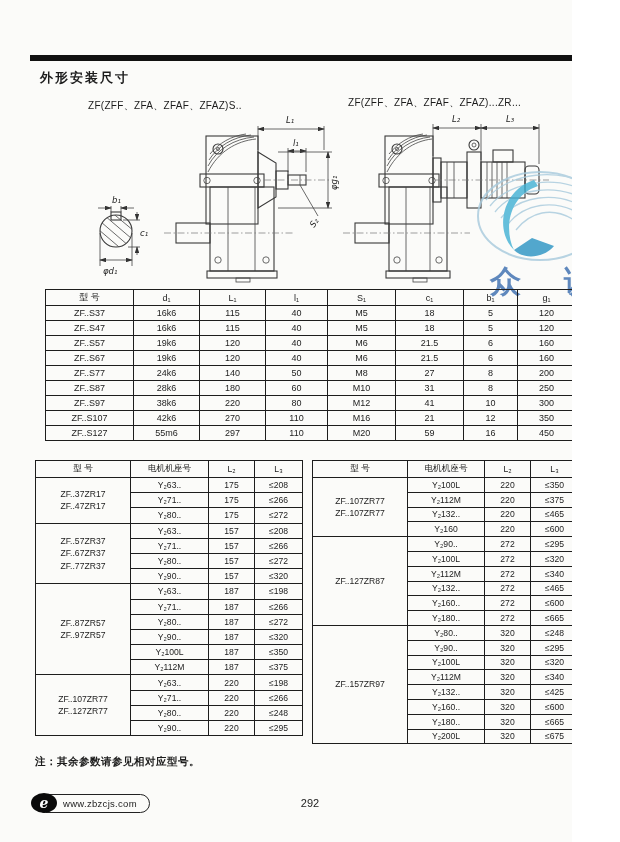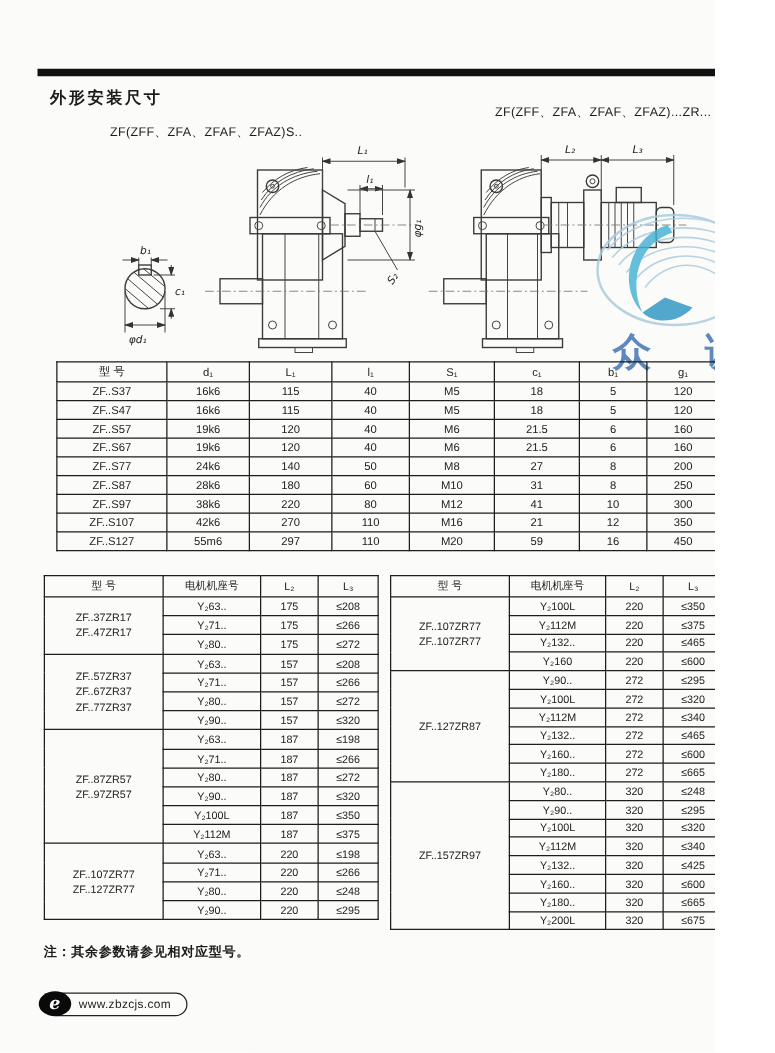--- a/index.html
+++ b/index.html
@@ -2,21 +2,21 @@
 <html><head>
 <meta charset="utf-8">
 <style>
   html,body{margin:0;padding:0;}
   .page{position:relative;width:572px;height:842px;background:#fbfbf9;overflow:hidden;
         font-family:"Liberation Sans","DejaVu Sans",sans-serif;color:#1c1c1c;}
   .topbar{position:absolute;left:30px;top:55px;width:562px;height:6px;background:#111;}
   .title{position:absolute;left:40px;top:69px;font-size:13px;font-weight:bold;letter-spacing:2px;}
   .draw-label{position:absolute;font-size:10px;letter-spacing:.3px;white-space:nowrap;}
   .draw-label.left{left:88px;top:99px;}
-  .draw-label.right{left:348px;top:83px;margin-left:48px;}
+  .draw-label.right{left:348px;top:96px;}
   svg text{font-family:"DejaVu Sans",sans-serif;}
   .dimtext{font-size:8.5px;font-style:italic;fill:#222;}
   .thin{stroke:#444;stroke-width:.8;fill:none;}
   .med{stroke:#3a3a3a;stroke-width:1.1;fill:none;}
   .cl{stroke:#777;stroke-width:.7;stroke-dasharray:7 2.5 1.5 2.5;fill:none;}
   table{border-collapse:collapse;table-layout:fixed;}
   td,th{border:1px solid #1d1d1d;font-size:9px;font-weight:normal;text-align:center;
         padding:0;overflow:hidden;white-space:nowrap;}
   .main-table{position:absolute;left:45px;top:289px;width:530px;}
   .main-table th{height:15px;}
@@ -562,14 +562,15 @@
   </table>
 
   <div class="note">注：其余参数请参见相对应型号。</div>
 
   <div class="footer-logo">
     <div class="pill">
       <div class="eball">e</div>
       <span>www.zbzcjs.com</span>
     </div>
   </div>
+  <div class="pagenum">292</div>
 
 </div>
 
 </body></html>

